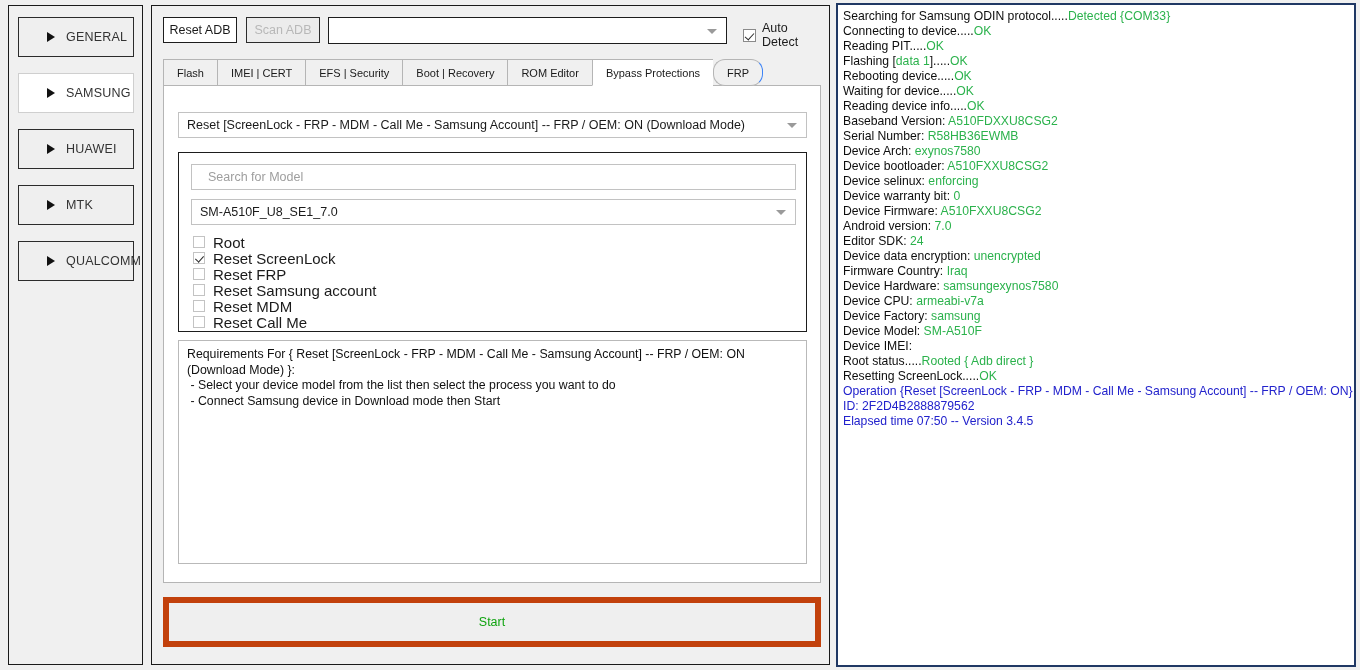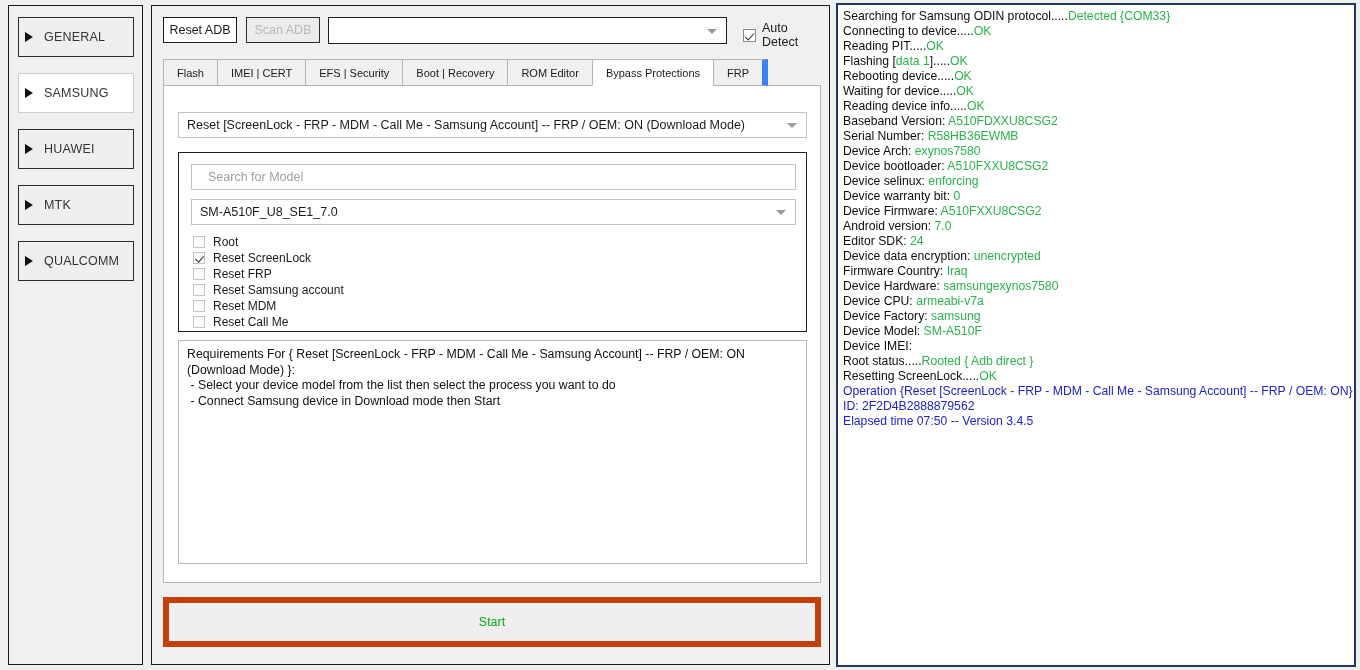--- a/index.html
+++ b/index.html
@@ -25,21 +25,21 @@
     border: 1px solid #1a1a1a;
   }
   .side-item {
     position: absolute;
     left: 9px;
     width: 116px; height: 40px;
     background: #efefef;
     border: 1px solid #2b2b2b;
     display: flex;
     align-items: center;
-    padding-left: 6px;
+    padding-left: 28px;
     font-size: 12.5px;
     color: #333;
     letter-spacing: 0.2px;
   }
   .side-item.selected {
     background: #ffffff;
     border: 1px solid #cfcfcf;
   }
   .tri {
     width: 0; height: 0;
@@ -134,21 +134,21 @@
     background: #f0f0f0;
     border: 1px solid #b5b5b5;
     border-bottom: 1px solid #b5b5b5;
     border-right: none;
     font-size: 11px;
     color: #1a1a1a;
     display: flex; align-items: center; justify-content: center;
     padding: 0 13px;
     position: relative;
   }
-  .tab:last-child { border-right: 6px solid #3b82f6; }
+  .tab:last-child { border-right: 1px solid #3b82f6; border-radius: 12px; }
   .tab.active {
     background: #ffffff;
     border-bottom: 1px solid #ffffff;
     z-index: 2;
   }
 
   .tabpanel {
     position: absolute;
     left: 11px; top: 80px;
     width: 658px; height: 497px;
@@ -200,21 +200,21 @@
   }
   .cb-list {
     position: absolute;
     left: 14px; top: 81px;
     width: 400px;
   }
   .cb-row {
     display: flex; align-items: center;
     height: 16px;
     margin-bottom: 0px;
-    font-size: 12px;
+    font-size: 15px;
     color: #1a1a1a;
   }
   .cb-row .cbx {
     width: 12px; height: 12px;
     border: 1px solid #c3c3c3;
     margin-right: 8px;
   }
   .cb-row .cbx.checked::after {
     left: 2.5px; top: 0.5px;
     width: 4px; height: 7px;

